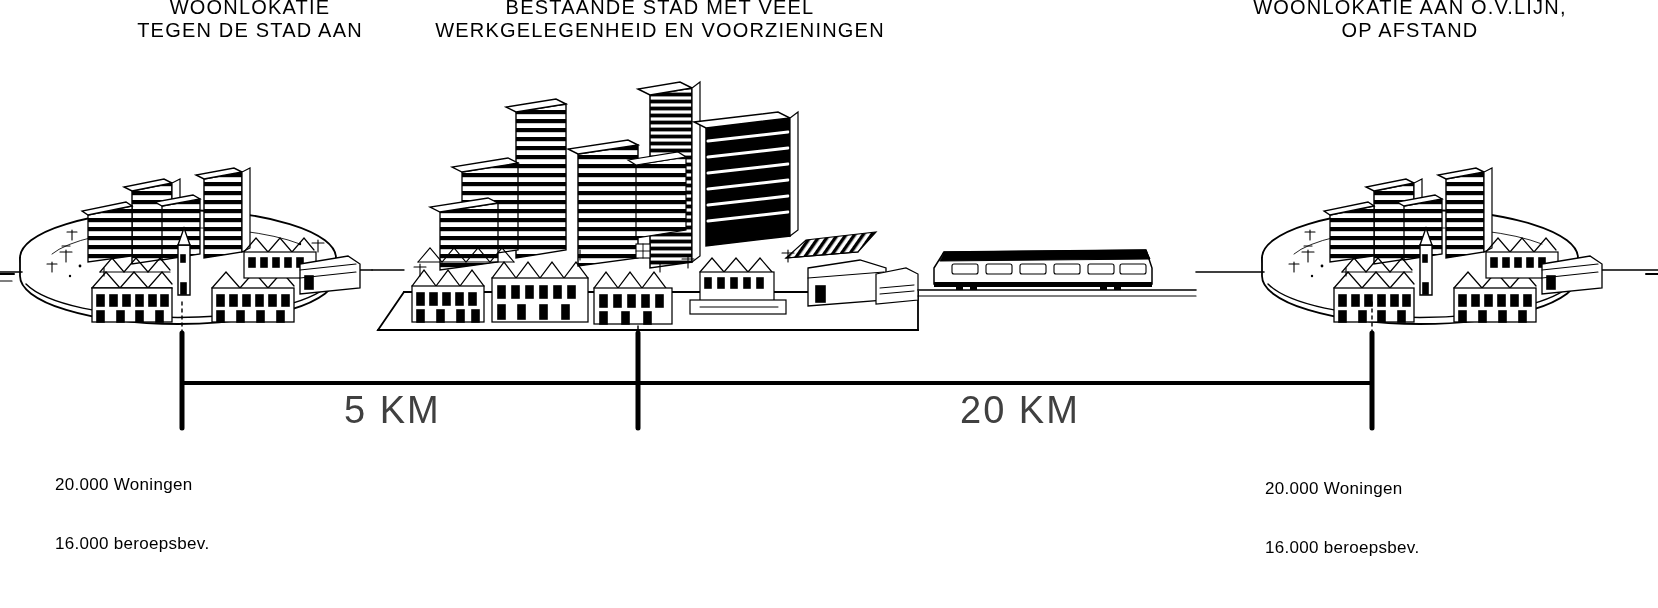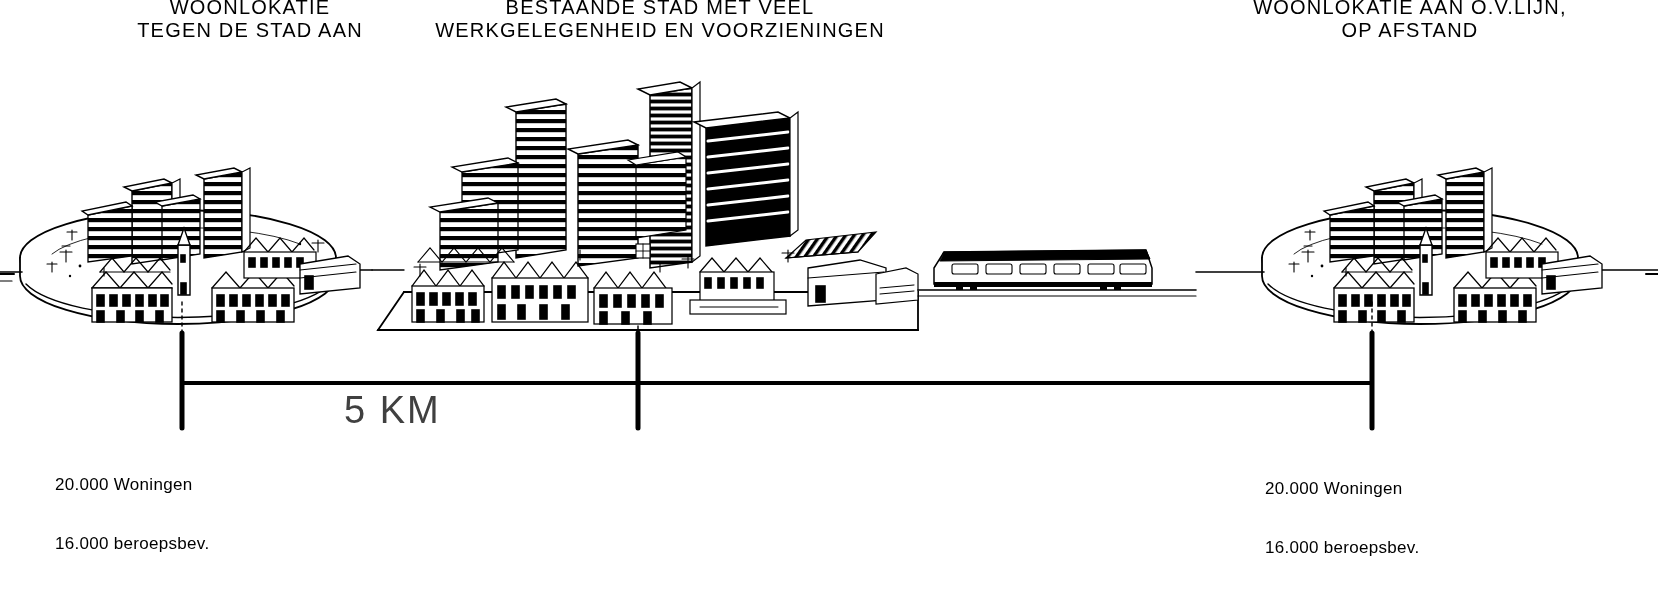--- a/index.html
+++ b/index.html
@@ -493,20 +493,21 @@
         <path d="M182 333 L182 300" stroke="#000" stroke-width="1.4" stroke-dasharray="3 4"></path>
         <path d="M638 333 L638 326" stroke="#000" stroke-width="1.4"></path>
         <path d="M1372 333 L1372 300" stroke="#000" stroke-width="1.4" stroke-dasharray="3 4"></path>
       </g>
 
     </g>
   </svg>
 
   <div class="kmlabel" id="km-left">5 KM</div>
 
+  <div class="kmlabel" id="km-right">20 KM</div>
 
   <div class="statblock" id="stats-left">
     <span class="statline">20.000 Woningen</span>
     <span class="statline">16.000 beroepsbev.</span>
     <span class="gap"></span>
     
     
     
     
   </div>

